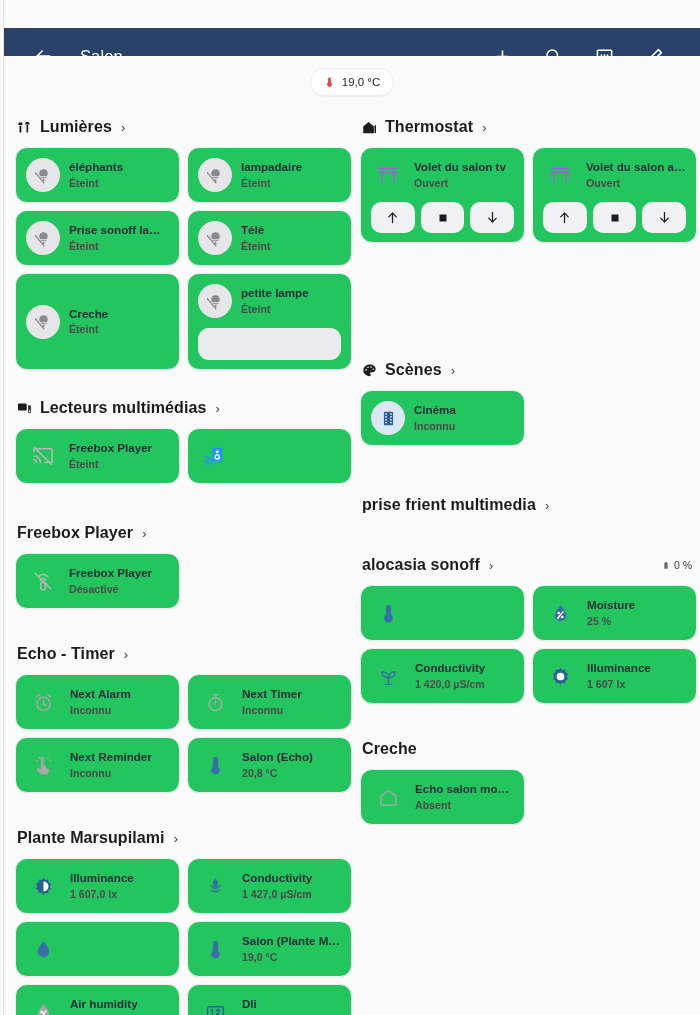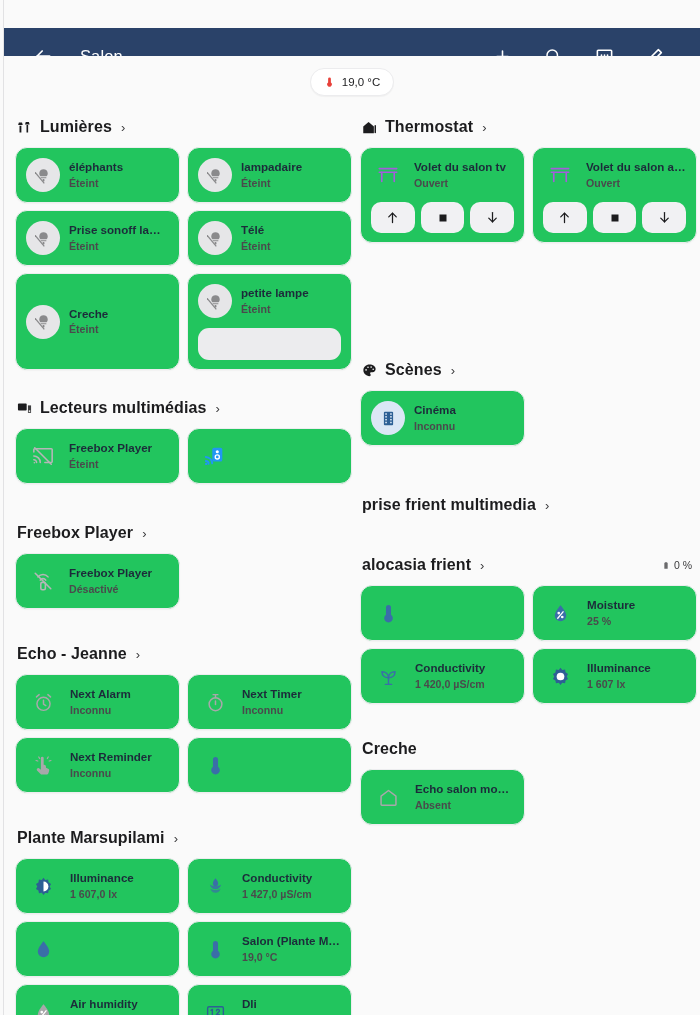--- a/index.html
+++ b/index.html
@@ -341,21 +341,21 @@
                 <div class="tile-name">Freebox Player</div>
                 <div class="tile-state">Désactivé</div>
               </div>
             </div>
           </div>
         </div>
       </div>
 
       <div class="section" style="margin-top:30px;">
         <div class="section-head">
-          <span class="section-title">Echo - Jeanne</span>
+          <span class="section-title">Echo - Timer</span>
           <span class="section-chev">›</span>
         </div>
         <div class="grid">
 
           <div class="tile sensor">
             <div class="tile-main">
               <div class="tile-ico">
                 <svg width="21" height="21" viewBox="0 0 24 24" fill="none" stroke="#a8a8aa" stroke-width="1.7" stroke-linecap="round">
                   <circle cx="12" cy="13.5" r="7.5"></circle>
                     <path d="M12 9.5v4.2l2.6 1.8"></path>
@@ -400,20 +400,24 @@
               </div>
             </div>
           </div>
 
           <div class="tile sensor">
             <div class="tile-main">
               <div class="tile-ico">
                 <svg width="21" height="21" viewBox="0 0 24 24" fill="#3a6ea8">
                   <path d="M12 2.2a2.9 2.9 0 0 0-2.9 2.9v8.2a4.9 4.9 0 1 0 5.8 0V5.1A2.9 2.9 0 0 0 12 2.2z"></path>
                 </svg>
+              </div>
+              <div class="tile-txt">
+                <div class="tile-name">Salon (Echo)</div>
+                <div class="tile-state">20,8 °C</div>
               </div>
             </div>
           </div>
 
         </div>
       </div>
 
       <div class="section" style="margin-top:30px;">
         <div class="section-head">
           <span class="section-title">Plante Marsupilami</span>
@@ -647,21 +651,21 @@
 
       <div class="section" style="margin-top:44px;">
         <div class="section-head">
           <span class="section-title">prise frient multimedia</span>
           <span class="section-chev">›</span>
         </div>
       </div>
 
       <div class="section" style="margin-top:30px;">
         <div class="section-head">
-          <span class="section-title">alocasia frient</span>
+          <span class="section-title">alocasia sonoff</span>
           <span class="section-chev">›</span>
           <span class="section-right">
             <span>
               <svg width="8" height="13" viewBox="0 0 24 24" fill="#6a6a6c">
                 <path d="M9 2h6v2h2v18H7V4h2z"></path>
               </svg>
             </span>
             <span>0 %</span>
           </span>
         </div>

